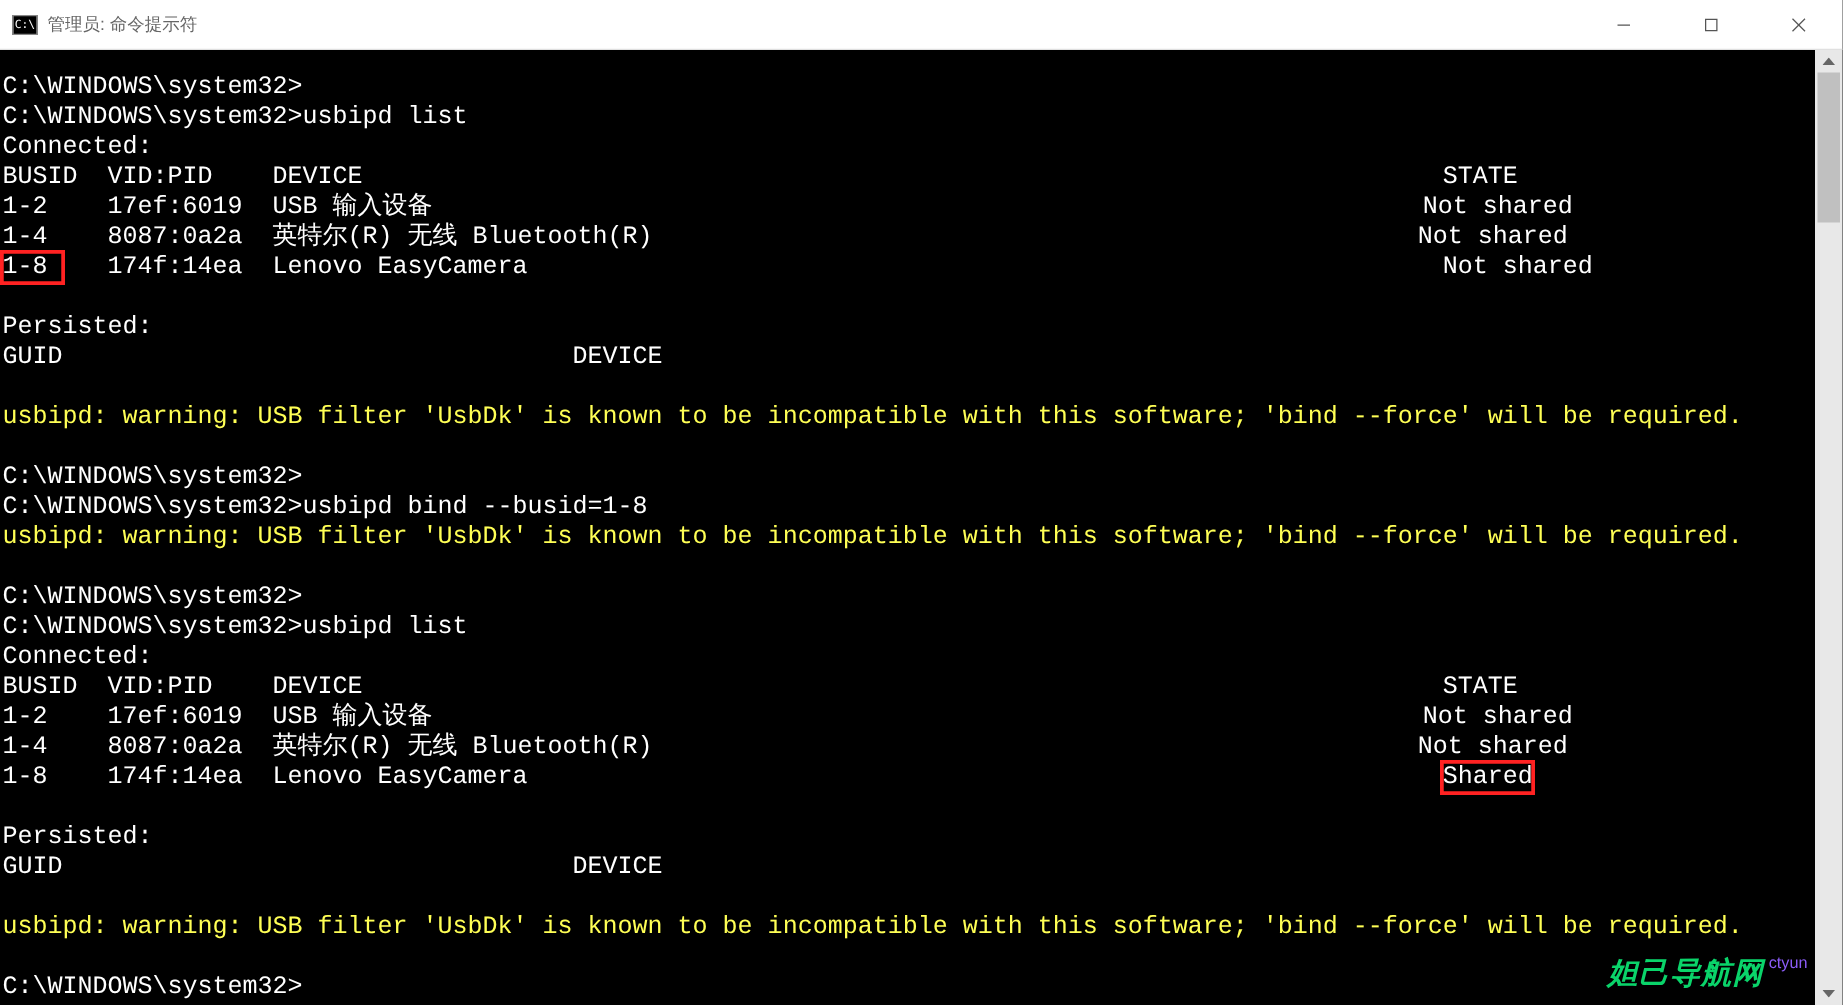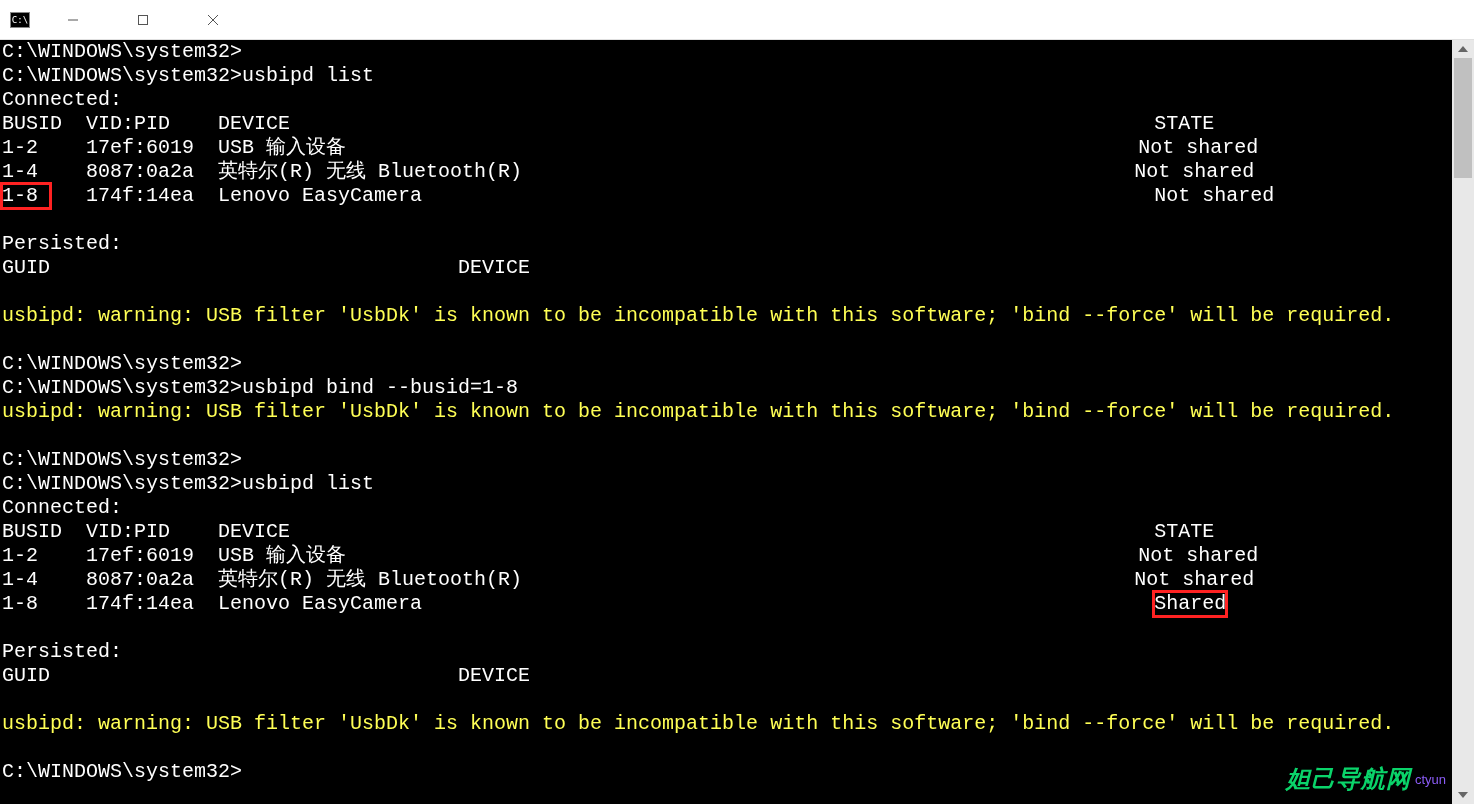--- a/index.html
+++ b/index.html
@@ -55,21 +55,21 @@
     height: calc(100% - 40px);
     background: #000;
   }
   .terminal {
     flex: 1;
     background: #000;
     color: #fff;
     font-family: "SimSun", "NSimSun", "Courier New", monospace;
     font-size: 20px;
     line-height: 24px;
-    padding: 0 0 0 2px;
+    padding: 18px 0 0 2px;
     white-space: pre;
     overflow: hidden;
     position: relative;
   }
   .scrollbar {
     width: 22px;
     background: #e8e8e8;
     position: relative;
   }
   .scrollbar-thumb {
@@ -96,21 +96,20 @@
     outline: 3px solid #ff2222;
     outline-offset: -1px;
     display: inline-block;
   }
   .watermark {
     position: absolute;
     right: 28px;
     bottom: 8px;
     height: 34px;
     display: flex;
-    align-items: center;
     pointer-events: none;
   }
   .watermark-text1 {
     color: #0ad46a;
     font-size: 24px;
     font-weight: 900;
     font-style: italic;
     letter-spacing: 1px;
     font-family: "Microsoft YaHei", sans-serif;
     text-shadow: 0 0 2px rgba(0,0,0,0.8);
@@ -120,20 +119,21 @@
     font-size: 13px;
     margin-left: 4px;
     font-family: "Microsoft YaHei", sans-serif;
   }
 </style>
 </head>
 <body>
 
 <div class="titlebar">
   <div class="titlebar-icon">C:\</div>
+  <div class="titlebar-text">管理员: 命令提示符</div>
   <div class="win-controls">
     <div class="win-btn">
       <svg viewBox="0 0 12 12">
           <line x1="1" y1="6" x2="11" y2="6" stroke="currentColor" stroke-width="1"></line>
         </svg>
     </div>
     <div class="win-btn">
       <svg viewBox="0 0 12 12">
           <rect x="1.5" y="1.5" width="9" height="9" fill="none" stroke="currentColor" stroke-width="1"></rect>
         </svg>

